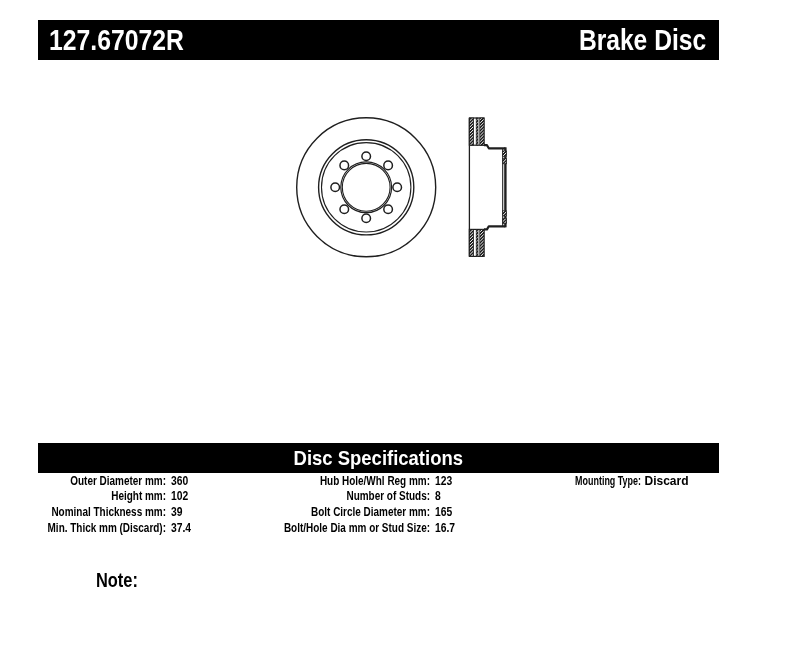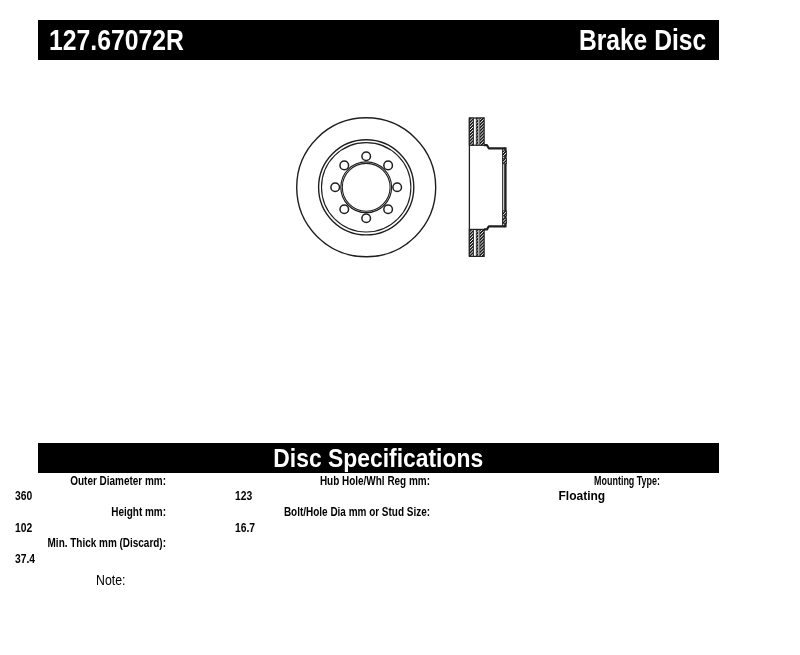--- a/index.html
+++ b/index.html
@@ -7,35 +7,35 @@
     width:800px;height:655px;background:#ffffff;position:relative;overflow:hidden;
     font-family:"Liberation Sans",sans-serif;color:#000;
   }
   .bar{
     position:absolute;left:38px;width:681px;background:#000;color:#fff;
     display:flex;align-items:center;box-sizing:border-box;font-weight:bold;
   }
   #header-bar{top:20px;height:40px;justify-content:space-between;padding:0 13px 0 11px;font-size:30px;}
   #header-bar .left{transform:scaleX(0.825);transform-origin:left center;white-space:nowrap;}
   #header-bar .right{transform:scaleX(0.82);transform-origin:right center;white-space:nowrap;}
-  #spec-bar{top:443px;height:30px;justify-content:center;font-size:26px;}
+  #spec-bar{top:443px;height:30px;justify-content:center;font-size:21px;}
   #spec-bar .title{transform:scaleX(0.88);transform-origin:center center;white-space:nowrap;}
   .spec-col{
     position:absolute;top:473.5px;font-size:12px;font-weight:bold;line-height:15.7px;
   }
-  .spec-row{display:flex;white-space:nowrap;flex-direction:column;}
+  .spec-row{display:flex;white-space:nowrap;}
   .spec-row .lbl{display:block;text-align:right;transform:scaleX(0.83);transform-origin:right center;}
   .spec-row .val{display:block;margin-left:5px;transform:scaleX(0.86);transform-origin:left center;}
   #spec-col-3 .lbl{transform:scaleX(0.745);}
   #spec-col-3 .val{transform:scaleX(1);margin-left:3.5px;}
   #spec-col-1{left:10px;}  #spec-col-1 .lbl{width:156px;}
   #spec-col-2{left:230px;} #spec-col-2 .lbl{width:200px;}
-  #spec-col-3{left:555px;} #spec-col-3 .lbl{width:105px;}
+  #spec-col-3{left:536px;} #spec-col-3 .lbl{width:105px;}
   #note{
-    position:absolute;left:96px;top:571.5px;font-size:15px;font-weight:normal;line-height:16px;
+    position:absolute;left:96px;top:571.5px;font-size:20px;font-weight:bold;line-height:16px;
   }
   #note span{display:inline-block;transform:scaleX(0.82);transform-origin:left center;white-space:nowrap;}
   #drawing{position:absolute;left:285px;top:108px;}
 </style>
 </head>
 <body>
 
 <div class="bar" id="header-bar">
   <span class="left">127.67072R</span>
   <span class="right">Brake Disc</span>
@@ -105,38 +105,50 @@
 <div class="spec-col" id="spec-col-1">
   <div class="spec-row">
     <span class="lbl">Outer Diameter mm:</span>
     <span class="val">360</span>
   </div>
   <div class="spec-row">
     <span class="lbl">Height mm:</span>
     <span class="val">102</span>
   </div>
   <div class="spec-row">
+    <span class="lbl">Nominal Thickness mm:</span>
+    <span class="val">39</span>
+  </div>
+  <div class="spec-row">
     <span class="lbl">Min. Thick mm (Discard):</span>
     <span class="val">37.4</span>
   </div>
 </div>
 
 <div class="spec-col" id="spec-col-2">
   <div class="spec-row">
     <span class="lbl">Hub Hole/Whl Reg mm:</span>
     <span class="val">123</span>
   </div>
   <div class="spec-row">
+    <span class="lbl">Number of Studs:</span>
+    <span class="val">8</span>
+  </div>
+  <div class="spec-row">
+    <span class="lbl">Bolt Circle Diameter mm:</span>
+    <span class="val">165</span>
+  </div>
+  <div class="spec-row">
     <span class="lbl">Bolt/Hole Dia mm or Stud Size:</span>
     <span class="val">16.7</span>
   </div>
 </div>
 
 <div class="spec-col" id="spec-col-3">
   <div class="spec-row">
     <span class="lbl">Mounting Type:</span>
-    <span class="val">Floating</span>
+    <span class="val">Discard</span>
   </div>
 </div>
 
 <div id="note">
   <span>Note:</span>
 </div>
 
 </body></html>

